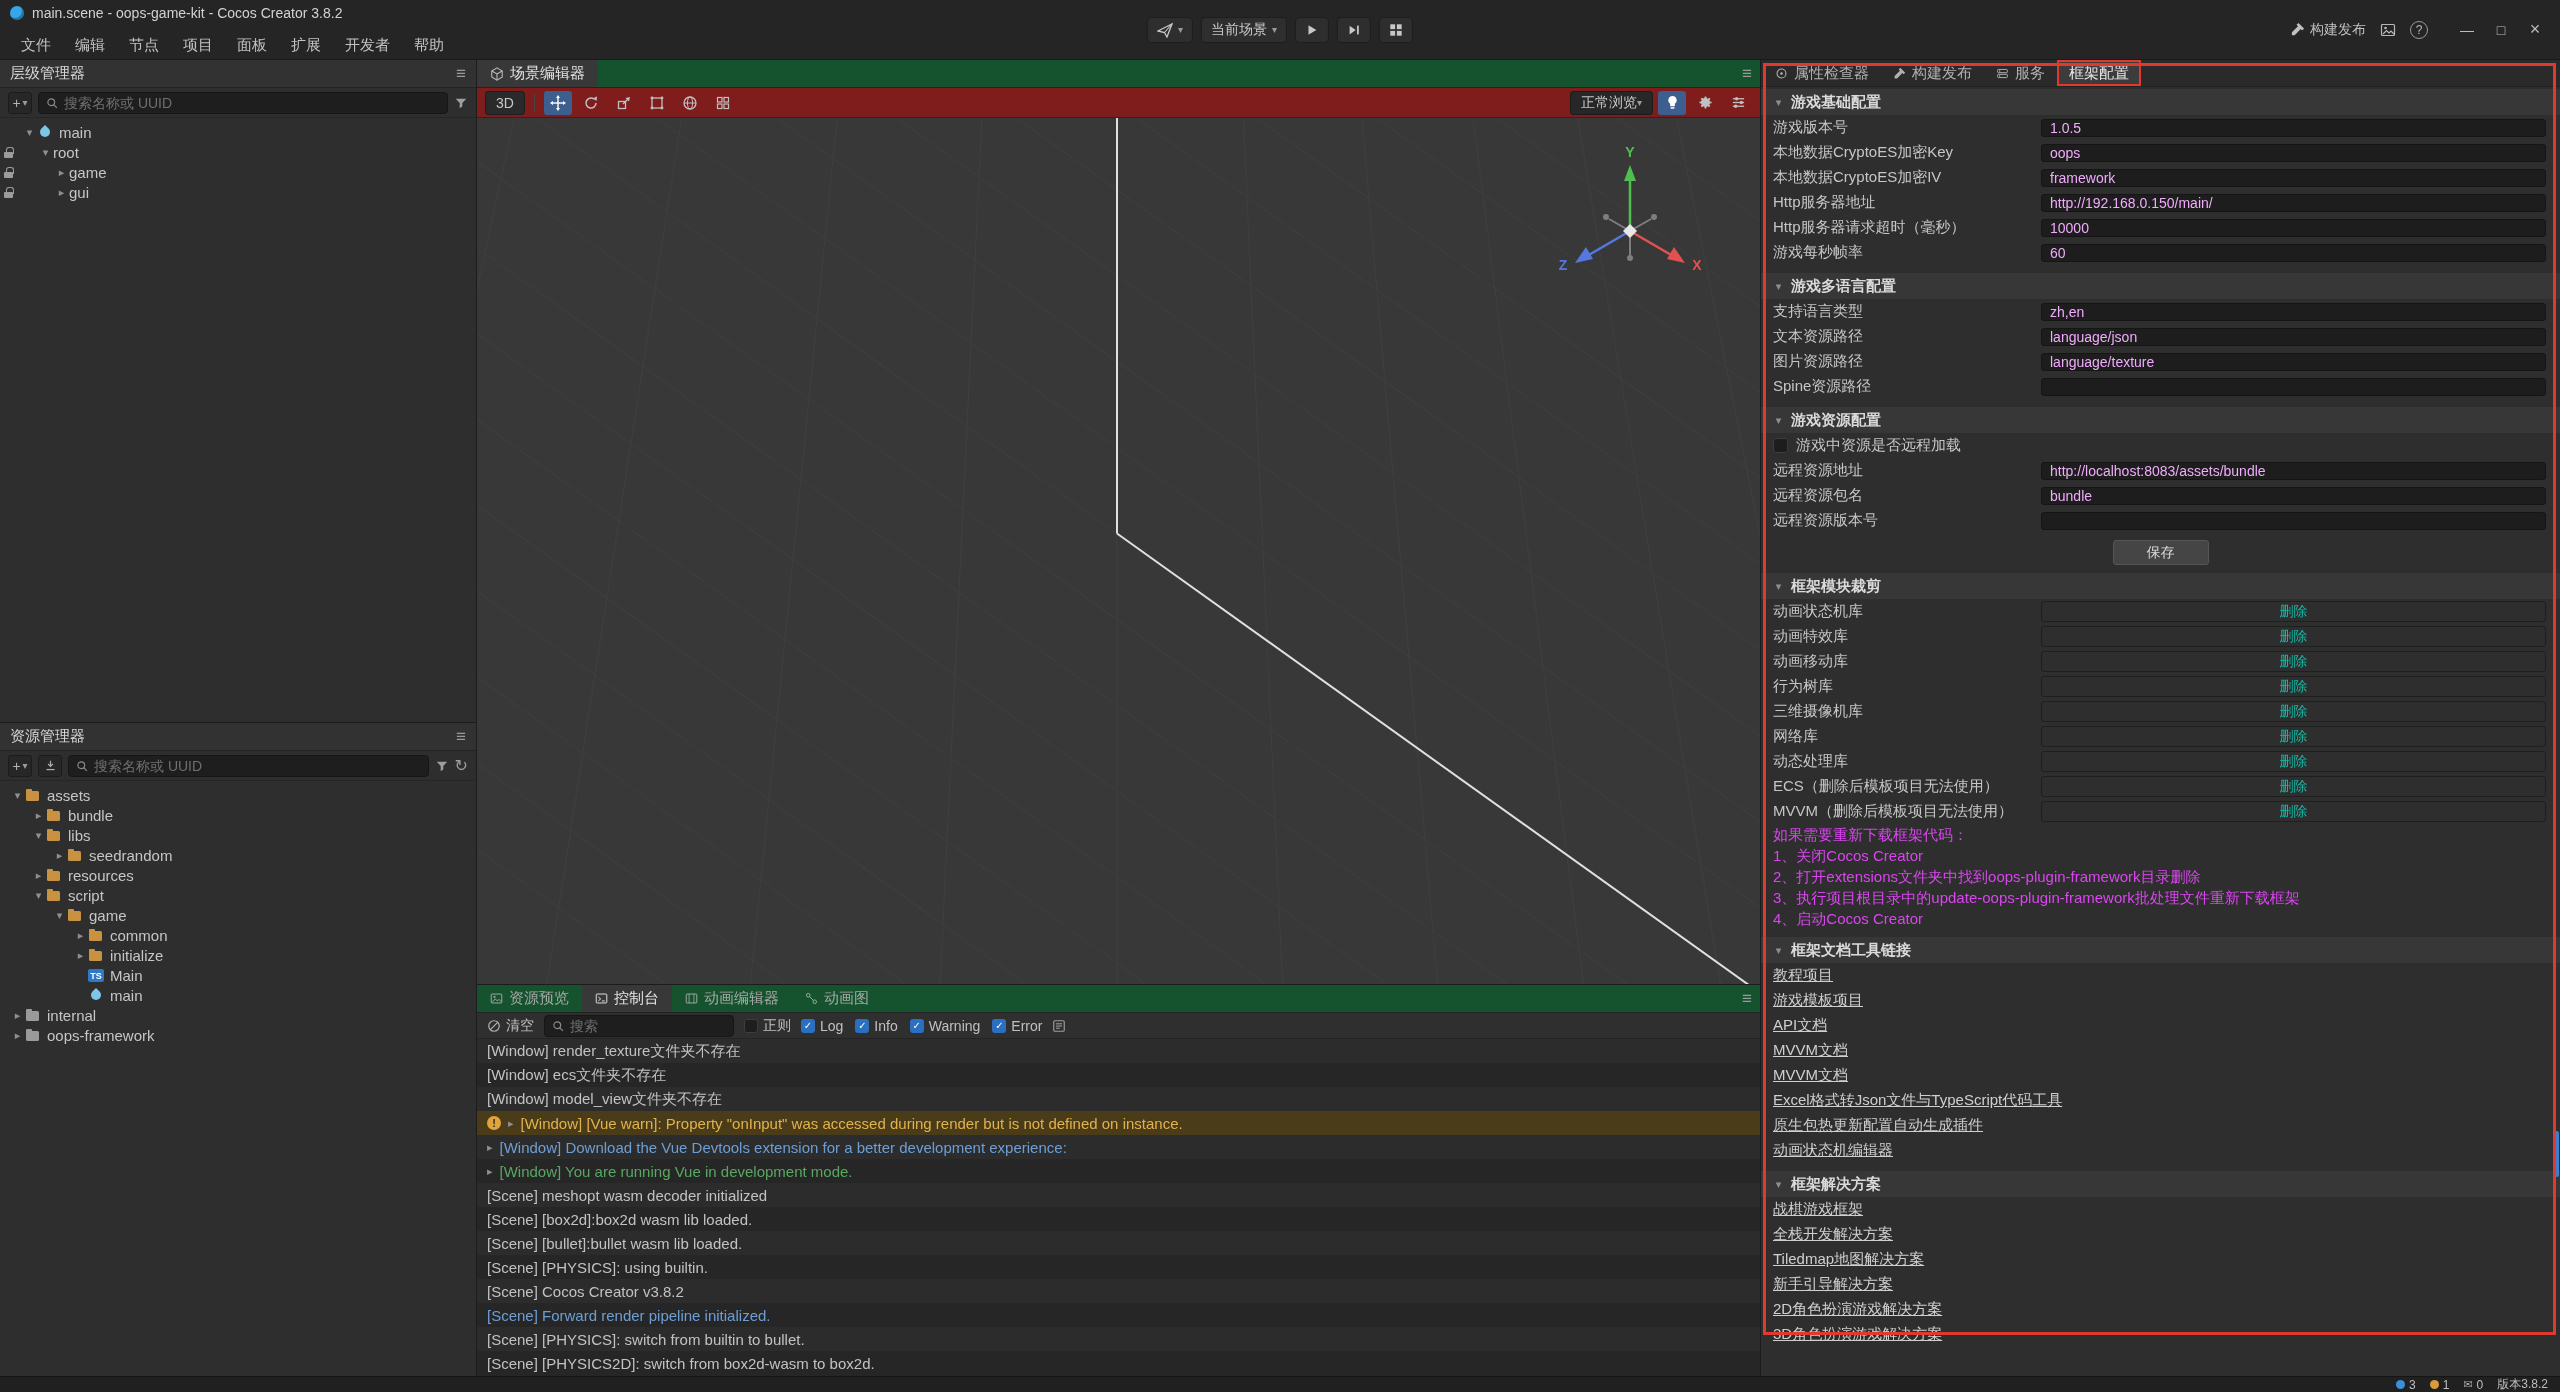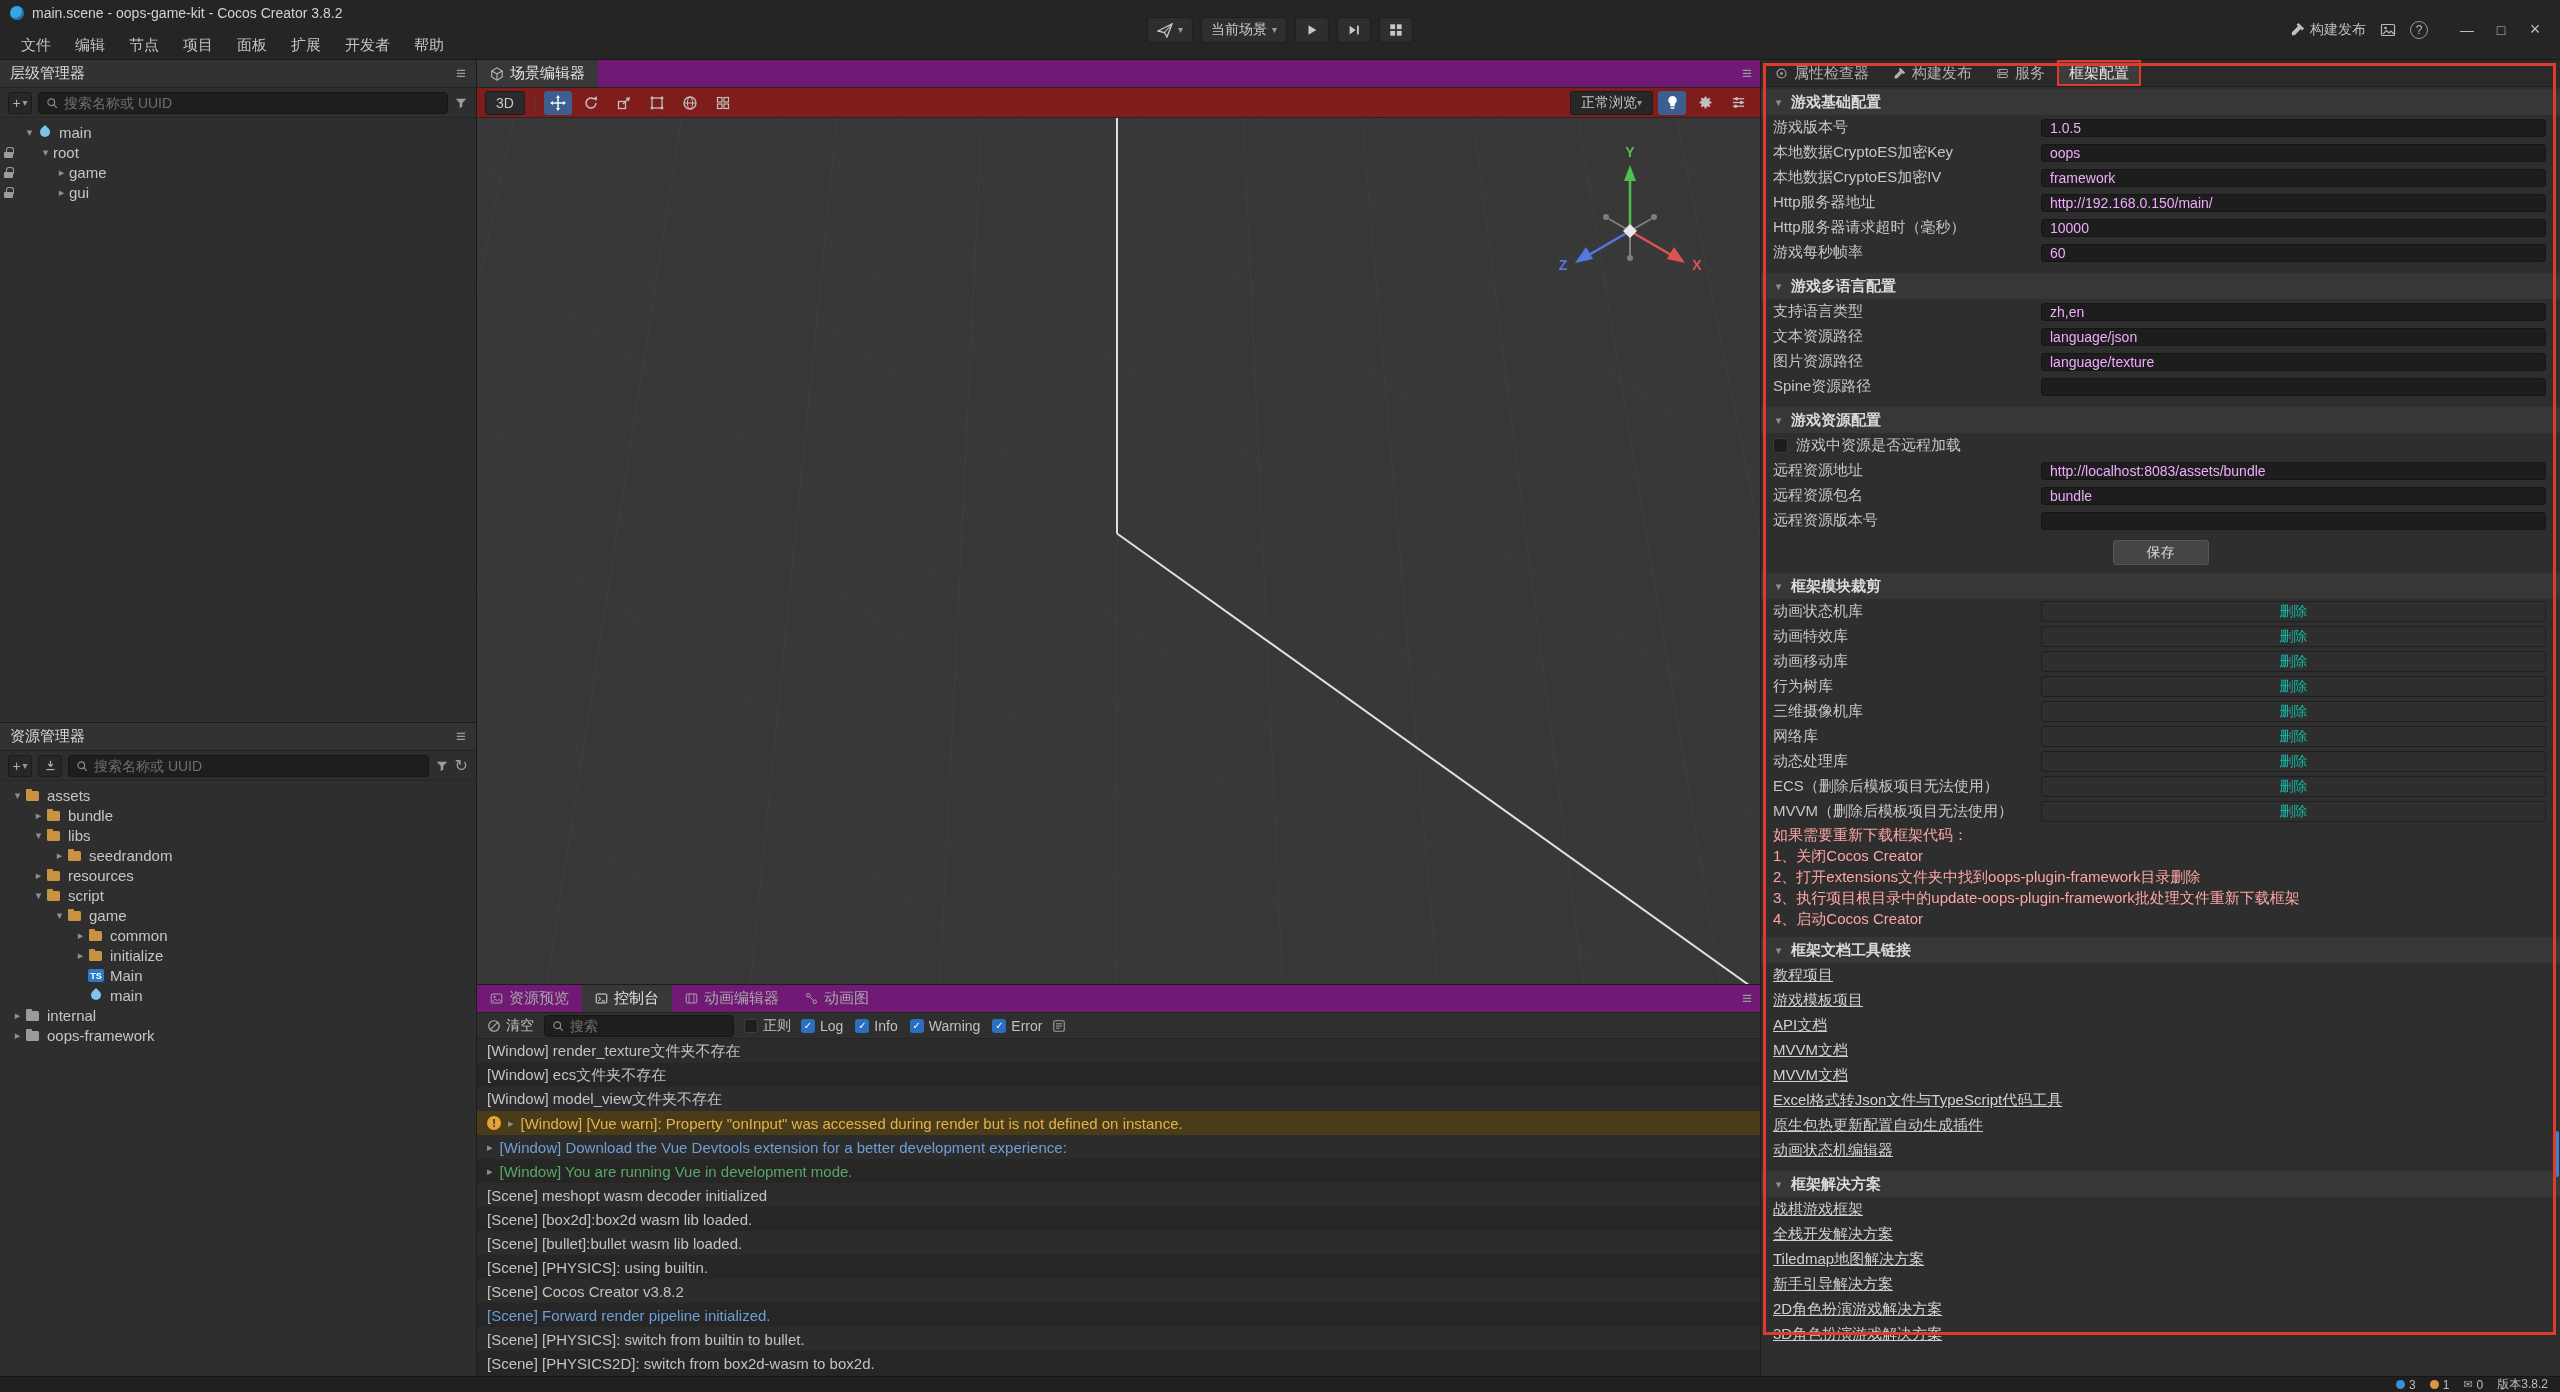--- a/index.html
+++ b/index.html
@@ -59,21 +59,21 @@
   .ticon.m-ts{width:16px;height:13px;background:#2d79c7;border-radius:2px;margin-top:1px;}
   .ticon.m-ts::before{content:"TS";position:absolute;inset:0;display:flex;align-items:center;justify-content:center;color:#fff;font-size:9px;font-weight:bold;}
   .lock{position:absolute;left:4px;top:5px;width:9px;height:11px;}
   .lock::before{content:"";position:absolute;left:0;bottom:0;width:9px;height:6px;background:#9c9c9c;border-radius:1px;}
   .lock::after{content:"";position:absolute;left:1.5px;top:0;width:6px;height:6px;border:1.5px solid #9c9c9c;border-bottom:none;border-radius:3px 3px 0 0;}
   .hierarchy{height:663px;flex:none;display:flex;flex-direction:column;border-bottom:1px solid #1c1c1c;}
   .assets{flex:1;display:flex;flex-direction:column;min-height:0;}
 
   
   .scene{height:925px;flex:none;display:flex;flex-direction:column;border-bottom:1px solid #1c1c1c;}
-  .tabstrip{height:28px;flex:none;display:flex;align-items:stretch;background:#701a75;border-bottom:1px solid #222;}
+  .tabstrip{height:28px;flex:none;display:flex;align-items:stretch;background:#14532d;border-bottom:1px solid #222;}
   .tab{display:flex;align-items:center;gap:6px;padding:0 13px;font-size:15px;color:#a8a8a8;white-space:nowrap;}
   .tab.active{background:#383838;color:#e2e2e2;}
   .tabstrip .burger{align-self:center;margin-right:8px;}
   .scene-toolbar{height:30px;flex:none;display:flex;align-items:center;gap:5px;padding:0 8px;background:#7f1d1d;border-bottom:1px solid #262626;text-align:right;}
   .mode-btn{height:24px;padding:0 10px;background:#2a2a2a;border:1px solid #1d1d1d;border-radius:3px;font-size:14px;color:#c8c8c8;display:flex;align-items:center;}
   .tool-btn{width:28px;height:24px;display:flex;align-items:center;justify-content:center;border-radius:3px;color:#c0c0c0;}
   .tool-btn.active{background:#3d5f8f;color:#fff;}
   .vsep{width:1px;height:18px;background:#454545;margin:0 4px;}
   .view-select{height:24px;display:flex;align-items:center;padding:0 10px;background:#272727;border:1px solid #1c1c1c;border-radius:3px;font-size:14px;color:#c6c6c6;}
   .viewport{flex:1;position:relative;background:#383838;overflow:hidden;}
@@ -111,21 +111,21 @@
   .isec{margin-top:8px;}
   .isec.first{margin-top:2px;}
   .isec-h{height:26px;display:flex;align-items:center;gap:5px;padding:0 10px;background:#373737;font-size:15px;font-weight:bold;color:#dadada;}
   .irow{height:25px;display:flex;align-items:center;padding-left:12px;}
   .ilabel{width:268px;flex:none;font-size:15px;color:#c6c6c6;white-space:nowrap;overflow:hidden;}
   .ivalue{flex:1;margin-right:14px;height:18px;background:#1d1d1d;border:1px solid #151515;border-radius:3px;color:#f0abfc;font-size:14px;padding:0 8px;outline:none;font-family:inherit;}
   .del-btn{flex:1;margin-right:14px;height:21px;background:#2e2e2e;border:1px solid #1f1f1f;border-radius:3px;color:#14b8a6;font-size:14px;font-family:inherit;}
   .save-btn{display:block;margin:7px auto 3px;width:96px;height:25px;background:#454545;border:1px solid #565656;border-radius:3px;color:#dcdcdc;font-size:14px;font-family:inherit;}
   .chkrow{height:25px;display:flex;align-items:center;gap:8px;padding-left:12px;font-size:15px;color:#c6c6c6;}
   .chk{width:15px;height:15px;background:#1d1d1d;border:1px solid #3c3c3c;border-radius:3px;flex:none;}
-  .inote{padding-left:12px;font-size:15px;line-height:21px;color:#fca5a5;white-space:nowrap;}
+  .inote{padding-left:12px;font-size:15px;line-height:21px;color:#d946ef;white-space:nowrap;}
   .ilink{height:25px;display:flex;align-items:center;padding-left:12px;font-size:15px;color:#cfcfcf;text-decoration:underline;white-space:nowrap;}
   .red-frame{position:absolute;left:2px;right:4px;top:3px;height:1272px;border:3px solid #e03a2e;pointer-events:none;z-index:50;}
   .iscroll-thumb{position:absolute;right:1px;top:1071px;width:5px;height:46px;background:#3f7fd0;border-radius:3px;z-index:40;}
 
   
   .statusbar{height:16px;flex:none;background:#202020;border-top:1px solid #151515;display:flex;align-items:center;justify-content:flex-end;gap:14px;padding:0 12px;font-size:12px;color:#bdbdbd;}
   .sb-item{display:flex;align-items:center;gap:4px;}
   .dot{width:9px;height:9px;border-radius:50%;display:inline-block;}
   .dot.blue{background:#3a8fd8;}
   .dot.orange{background:#d89a3a;}

